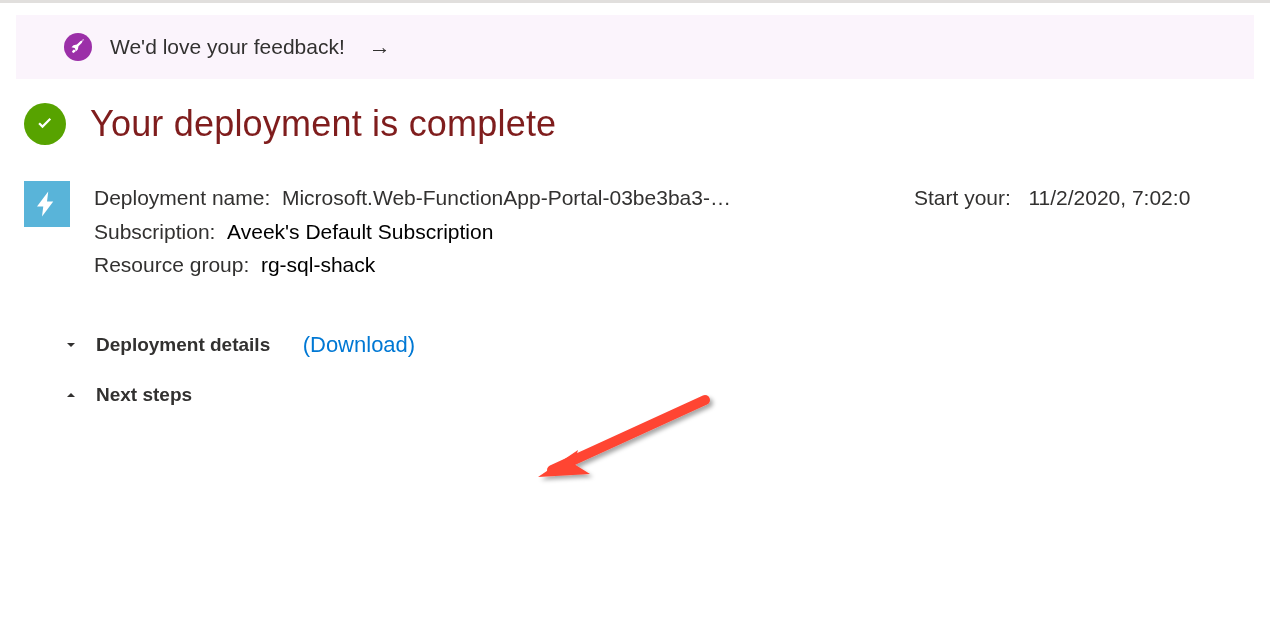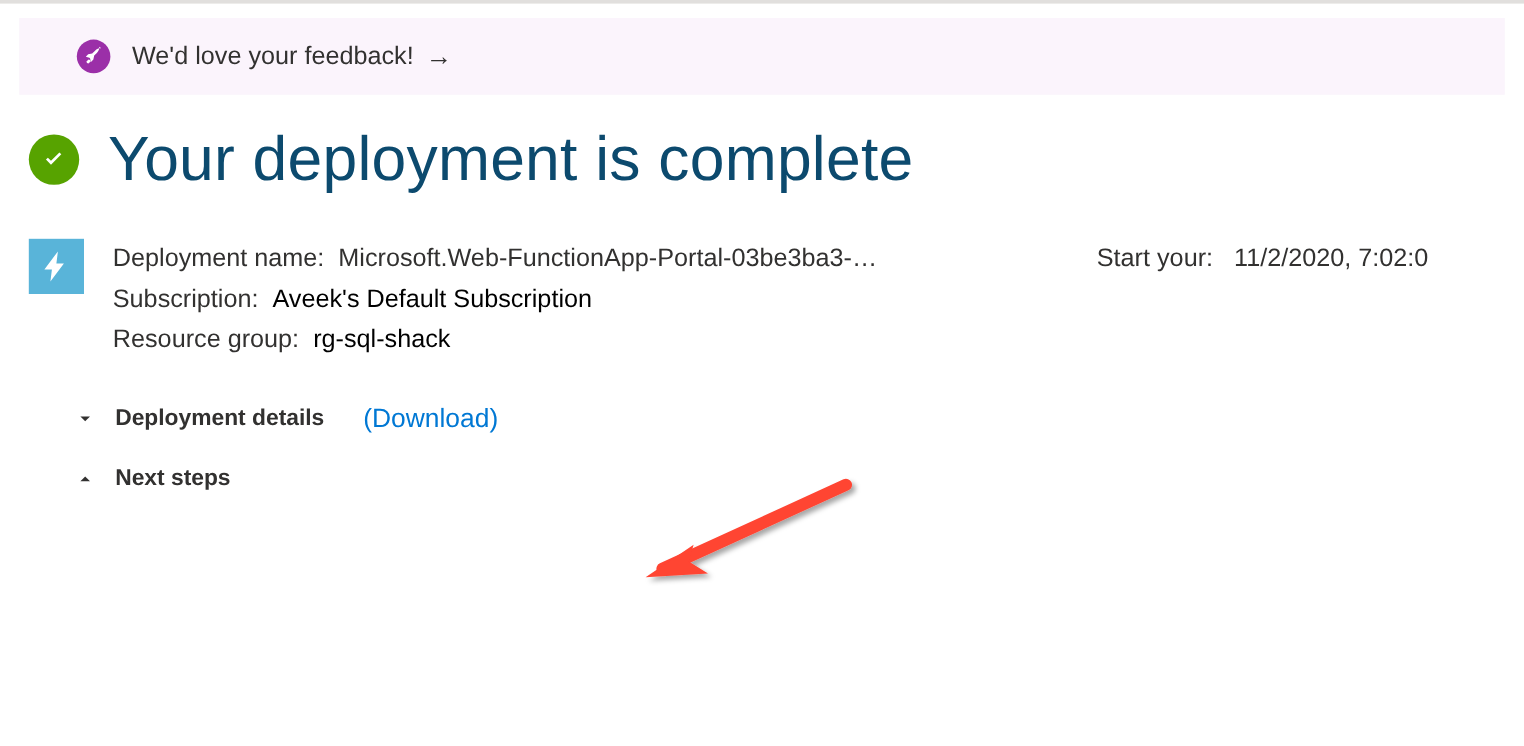--- a/index.html
+++ b/index.html
@@ -27,51 +27,51 @@
       display: flex;
       align-items: center;
       justify-content: center;
       flex-shrink: 0;
     }
     .feedback-text {
       font-size: 21px;
       color: #323130;
       display: flex;
       align-items: center;
-      gap: 10px;
+      gap: 24px;
     }
     .arrow-right-feedback { font-size: 22px; color: #323130; }
 
     .main { padding: 0 24px; }
 
     .title-row {
       display: flex;
       align-items: center;
       gap: 24px;
       margin-bottom: 36px;
     }
     .success-circle {
       width: 42px; height: 42px;
       background: #57a300;
       border-radius: 50%;
       display: flex; align-items: center; justify-content: center;
       flex-shrink: 0;
     }
     .title-text {
-      font-size: 52px;
+      font-size: 36px;
       font-weight: 400;
-      color: #0c4a6e;
+      color: #7f1d1d;
       letter-spacing: 0.2px;
     }
 
     .details-row {
       display: flex;
       align-items: flex-start;
       gap: 24px;
-      margin-bottom: 36px;
+      margin-bottom: 50px;
     }
     .resource-icon {
       width: 46px; height: 46px;
       background: #59b4d9;
       display: flex; align-items: center; justify-content: center;
       flex-shrink: 0;
     }
     .details-cols {
       display: flex;
       gap: 40px;

